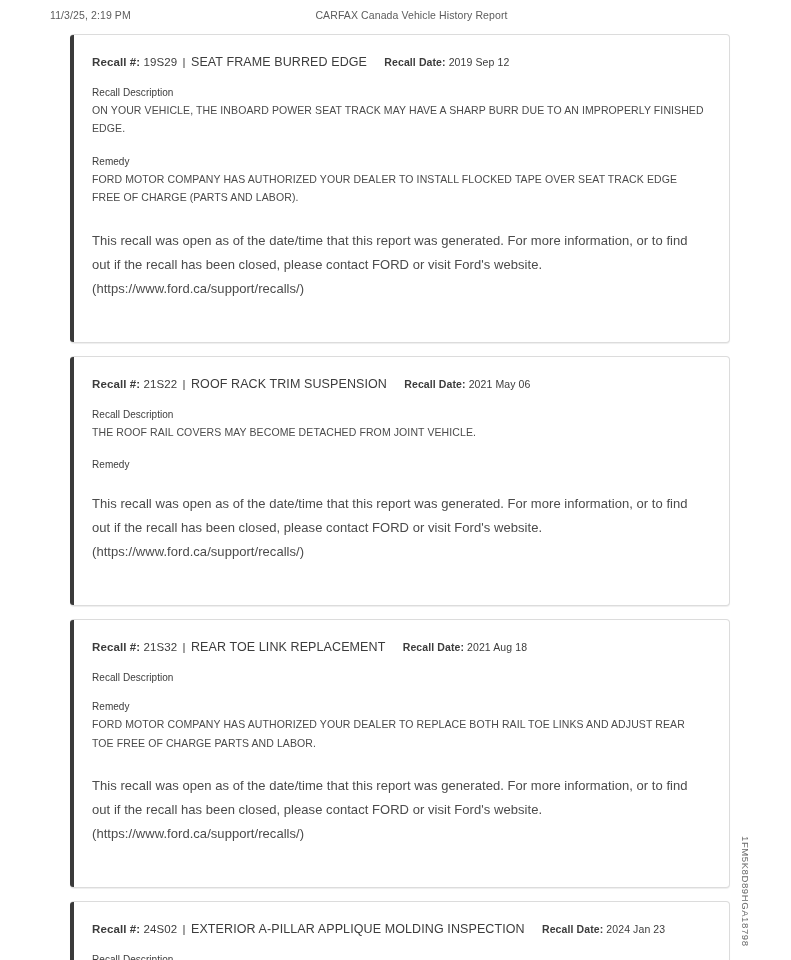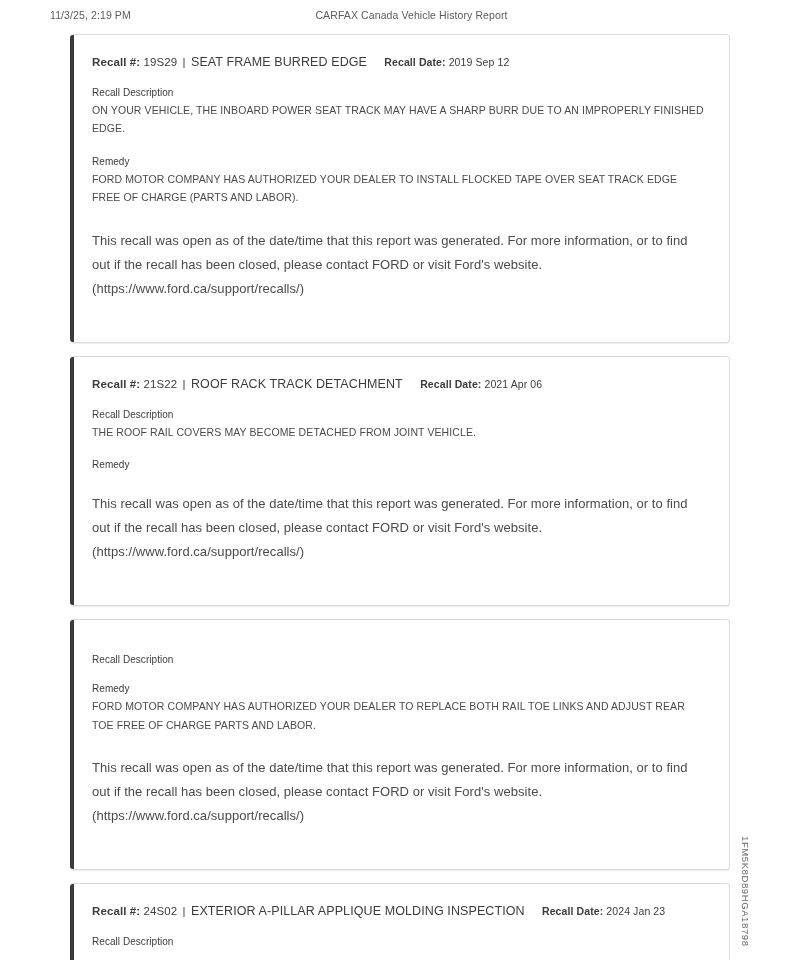--- a/index.html
+++ b/index.html
@@ -181,40 +181,50 @@
     </div>
 
     <p class="open-note">This recall was open as of the date/time that this report was generated. For more information, or to find out if the recall has been closed, please contact FORD or visit Ford's website. (https://www.ford.ca/support/recalls/)</p>
   </div>
 
   <div class="recall-card">
     <div class="card-title">
       <span class="rc-label">Recall #:</span>
       <span class="rc-num">21S22</span>
       <span class="rc-sep">|</span>
-      <span class="rc-name">ROOF RACK TRACK DETACHMENT</span>
-      <span class="rc-date-wrap">
-        <span class="rc-date-label">Recall Date:</span>
-        <span class="rc-date-value">2021 Apr 06</span>
+      <span class="rc-name">ROOF RACK TRIM SUSPENSION</span>
+      <span class="rc-date-wrap">
+        <span class="rc-date-label">Recall Date:</span>
+        <span class="rc-date-value">2021 May 06</span>
       </span>
     </div>
 
     <div class="section">
       <div class="section-heading">Recall Description</div>
       <p class="section-body">THE ROOF RAIL COVERS MAY BECOME DETACHED FROM JOINT VEHICLE.</p>
     </div>
 
     <div class="section">
       <div class="section-heading">Remedy</div>
     </div>
 
     <p class="open-note">This recall was open as of the date/time that this report was generated. For more information, or to find out if the recall has been closed, please contact FORD or visit Ford's website. (https://www.ford.ca/support/recalls/)</p>
   </div>
 
   <div class="recall-card">
+    <div class="card-title">
+      <span class="rc-label">Recall #:</span>
+      <span class="rc-num">21S32</span>
+      <span class="rc-sep">|</span>
+      <span class="rc-name">REAR TOE LINK REPLACEMENT</span>
+      <span class="rc-date-wrap">
+        <span class="rc-date-label">Recall Date:</span>
+        <span class="rc-date-value">2021 Aug 18</span>
+      </span>
+    </div>
 
     <div class="section">
       <div class="section-heading">Recall Description</div>
     </div>
 
     <div class="section">
       <div class="section-heading">Remedy</div>
       <p class="section-body">FORD MOTOR COMPANY HAS AUTHORIZED YOUR DEALER TO REPLACE BOTH RAIL TOE LINKS AND ADJUST REAR TOE FREE OF CHARGE PARTS AND LABOR.</p>
     </div>
 

